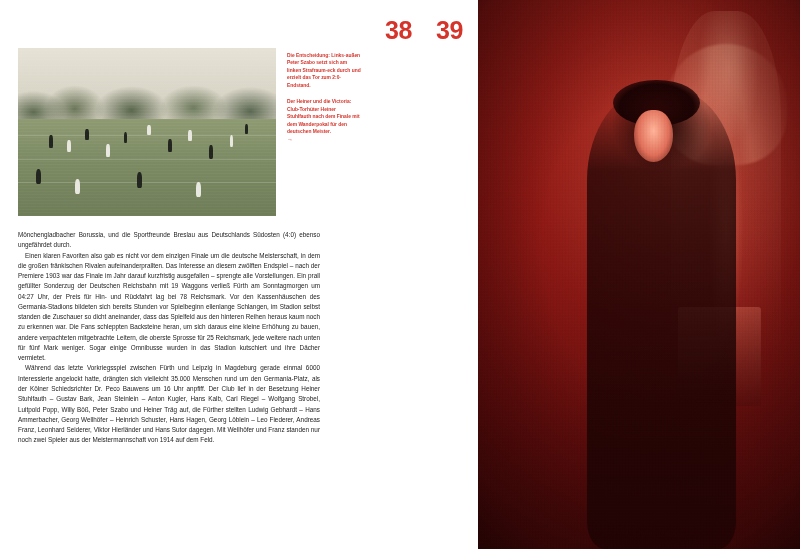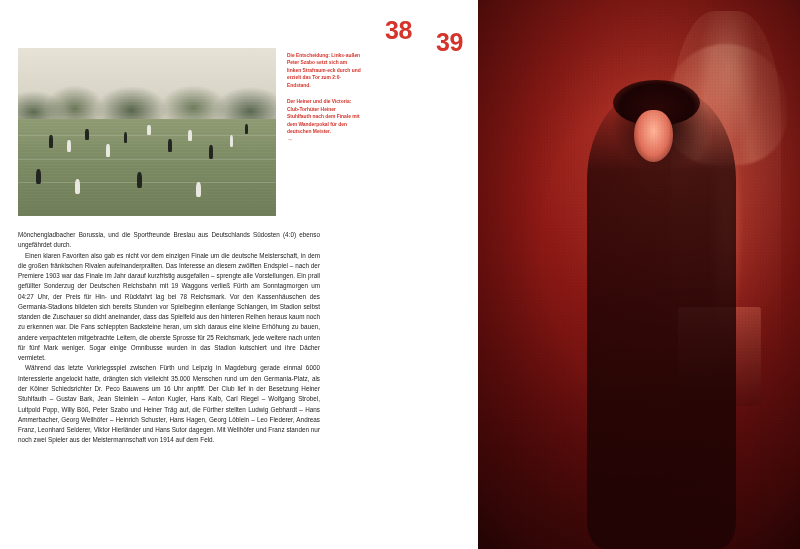--- a/index.html
+++ b/index.html
@@ -125,21 +125,21 @@
   }
   .folio {
     position: absolute;
     font-family: "Liberation Sans", sans-serif;
     font-weight: bold;
     font-size: 25px;
     color: #d4342a;
     letter-spacing: -0.5px;
   }
   .folio-left { left: 385px; top: 0; }
-  .folio-right { left: 436px; top: 12px; text-align: center; }
+  .folio-right { left: 436px; top: 0; text-align: center; }
 
   
   .left-photo {
     position: absolute;
     left: 18px;
     top: 48px;
     width: 258px;
     height: 168px;
     overflow: hidden;
     background: #8a9a8a;

